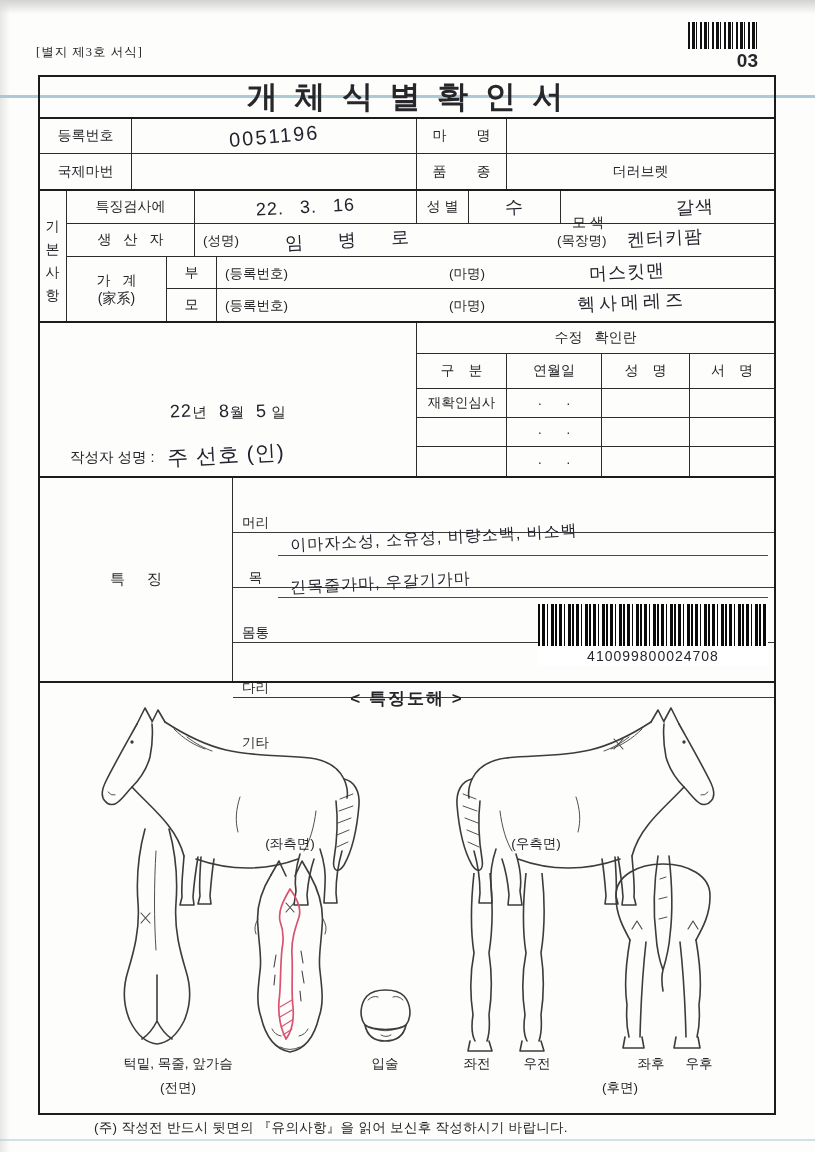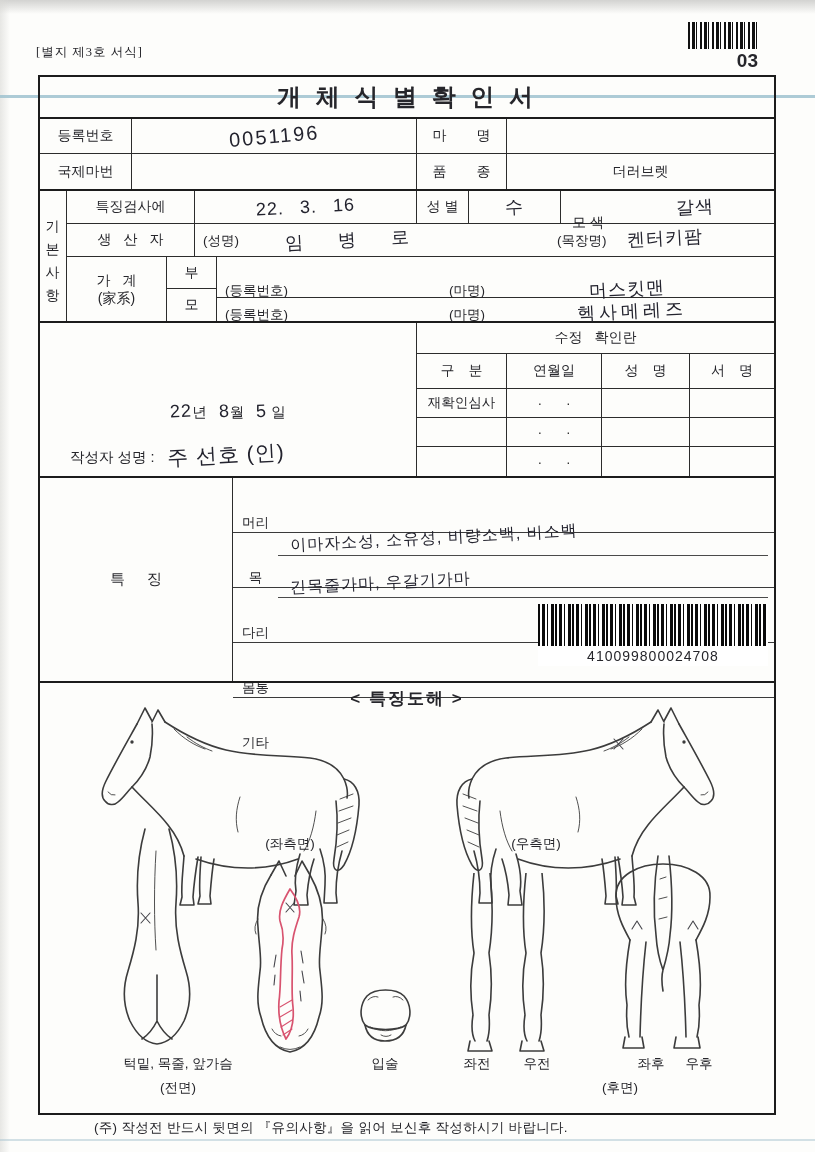--- a/index.html
+++ b/index.html
@@ -17,21 +17,21 @@
   .barcode-top { position:absolute; left:688px; top:22px; width:70px; height:27px;
     background:repeating-linear-gradient(90deg,#111 0 2px,#fff 2px 4px,#111 4px 7px,#fff 7px 8px,#111 8px 9px,#fff 9px 12px); }
 
   .rule-blue-top { position:absolute; left:0; top:95px; width:100%; height:3px; background:#9fc2cf; opacity:.85; }
   .rule-blue-bottom { position:absolute; left:0; top:1139px; width:100%; height:2px; background:#aec9d4; opacity:.55; }
 
   .form-box { position:absolute; left:38px; top:75px; width:738px; height:1040px;
               border:2px solid #1c1c1c; background:transparent; }
 
   .title-row { height:40px; display:flex; align-items:center; justify-content:center; }
-  .doc-title { font-size:24px; font-weight:bold; letter-spacing:4px; }
+  .doc-title { font-size:31px; font-weight:bold; letter-spacing:4px; }
 
   
   .lbl { font-size:14px; display:flex; align-items:center; justify-content:center; }
   .cell { position:relative; }
   .br { border-right:1px solid #2c2c2c; }
   .bb { border-bottom:1px solid #2c2c2c; }
   .bt2 { border-top:2px solid #1c1c1c; }
   .ws-lg { word-spacing:26px; }
   .ws-md { word-spacing:10px; }
 
@@ -164,21 +164,21 @@
 
         <div class="row" style="height:64px;">
           <div class="lbl cell br" style="width:100px;flex-direction:column;line-height:1.3;">
             <span style="word-spacing:8px;">가 계</span>
             <span>(家系)</span>
           </div>
           <div style="width:50px;display:flex;flex-direction:column;">
             <div class="lbl cell br bb" style="height:32px;">부</div>
             <div class="lbl cell br" style="height:32px;">모</div>
           </div>
-          <div style="flex:1;display:flex;flex-direction:column;margin-top:17px;">
+          <div style="flex:1;display:flex;flex-direction:column;">
             <div class="cell bb" style="height:32px;">
               <span class="abs" style="left:8px;top:8px;font-size:13.5px;">(등록번호)</span>
               <span class="abs" style="left:232px;top:8px;font-size:13.5px;">(마명)</span>
               <span class="hw abs" style="left:372px;top:3px;">머스킷맨</span>
             </div>
             <div class="cell" style="height:32px;">
               <span class="abs" style="left:8px;top:8px;font-size:13.5px;">(등록번호)</span>
               <span class="abs" style="left:232px;top:8px;font-size:13.5px;">(마명)</span>
               <span class="hw abs" style="left:360px;top:1px;letter-spacing:4px;">헥사메레즈</span>
             </div>
@@ -238,26 +238,26 @@
             <div class="wline" style="top:41px;"></div>
           </div>
         </div>
         <div class="feat-row" style="height:45px;">
           <div class="feat-label">목</div>
           <div class="feat-val">
             <span class="hw hw-sm" style="top:4px;">긴목줄가마, 우갈기가마</span>
             <div class="wline" style="top:28px;"></div>
           </div>
         </div>
+        <div class="feat-row" style="height:33px;">
+          <div class="feat-label">몸통</div>
+          <div class="feat-val"></div>
+        </div>
         <div class="feat-row" style="height:30px;">
           <div class="feat-label">다리</div>
-          <div class="feat-val"></div>
-        </div>
-        <div class="feat-row" style="height:33px;">
-          <div class="feat-label">몸통</div>
           <div class="feat-val"></div>
         </div>
         <div class="feat-row" style="height:32px;">
           <div class="feat-label">기타</div>
           <div class="feat-val"></div>
         </div>
       </div>
       <div class="barcode-feat">
         <div class="bars"></div>
         <div class="num">410099800024708</div>

